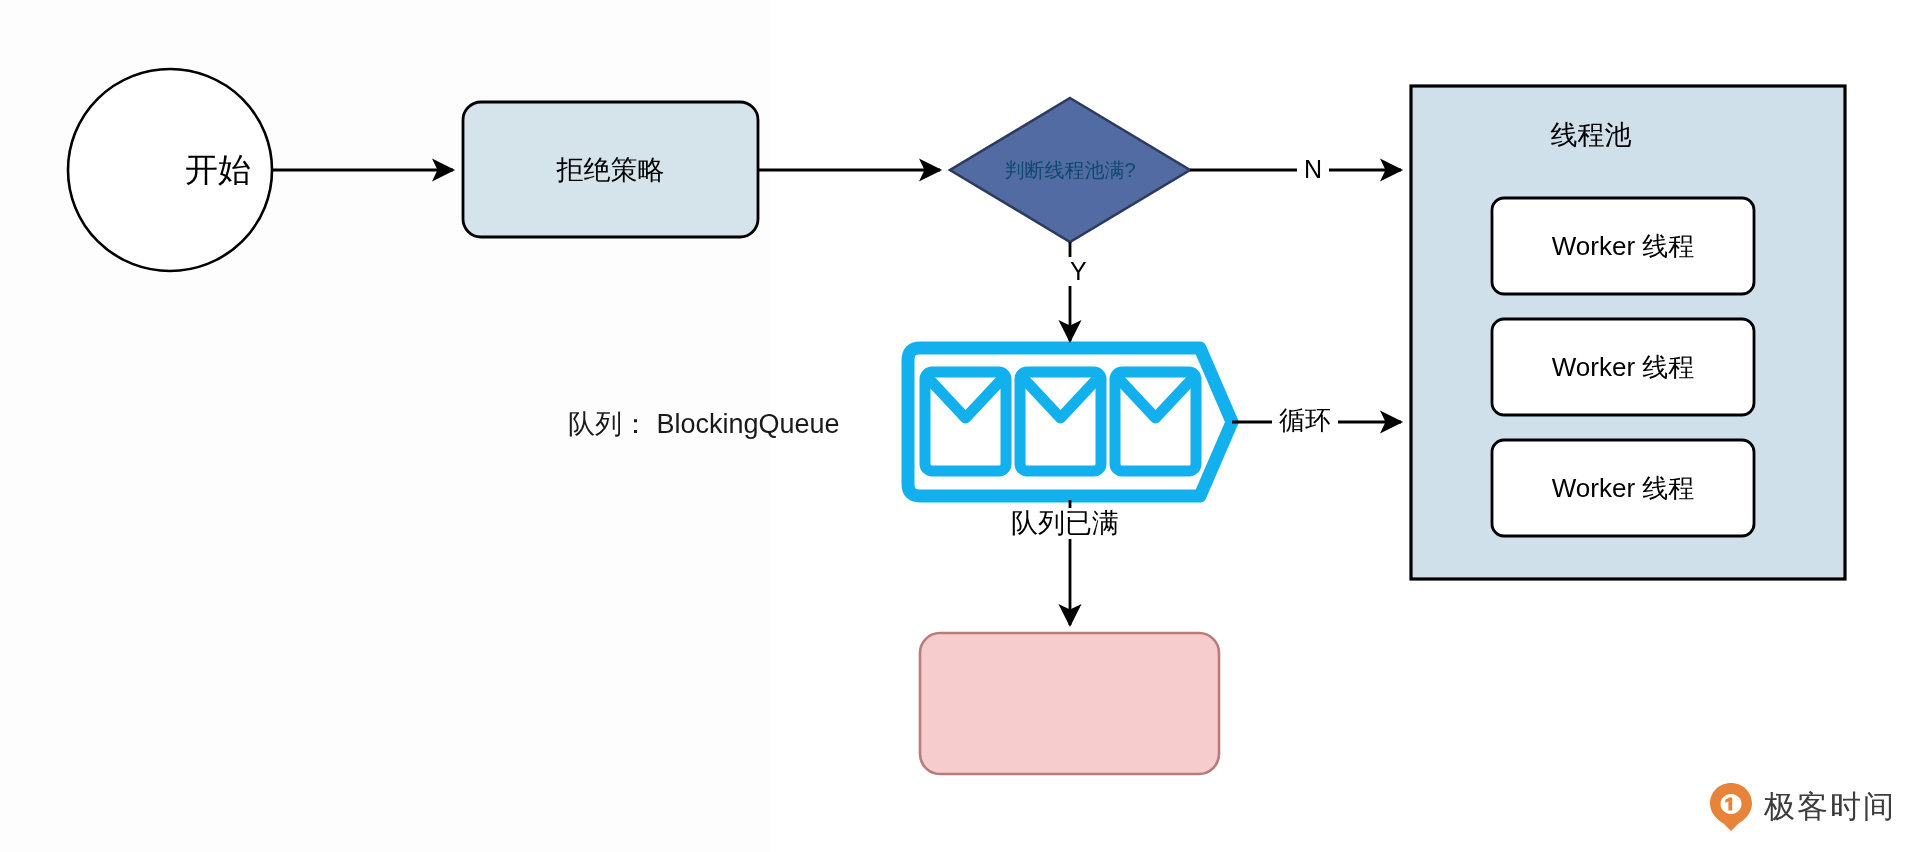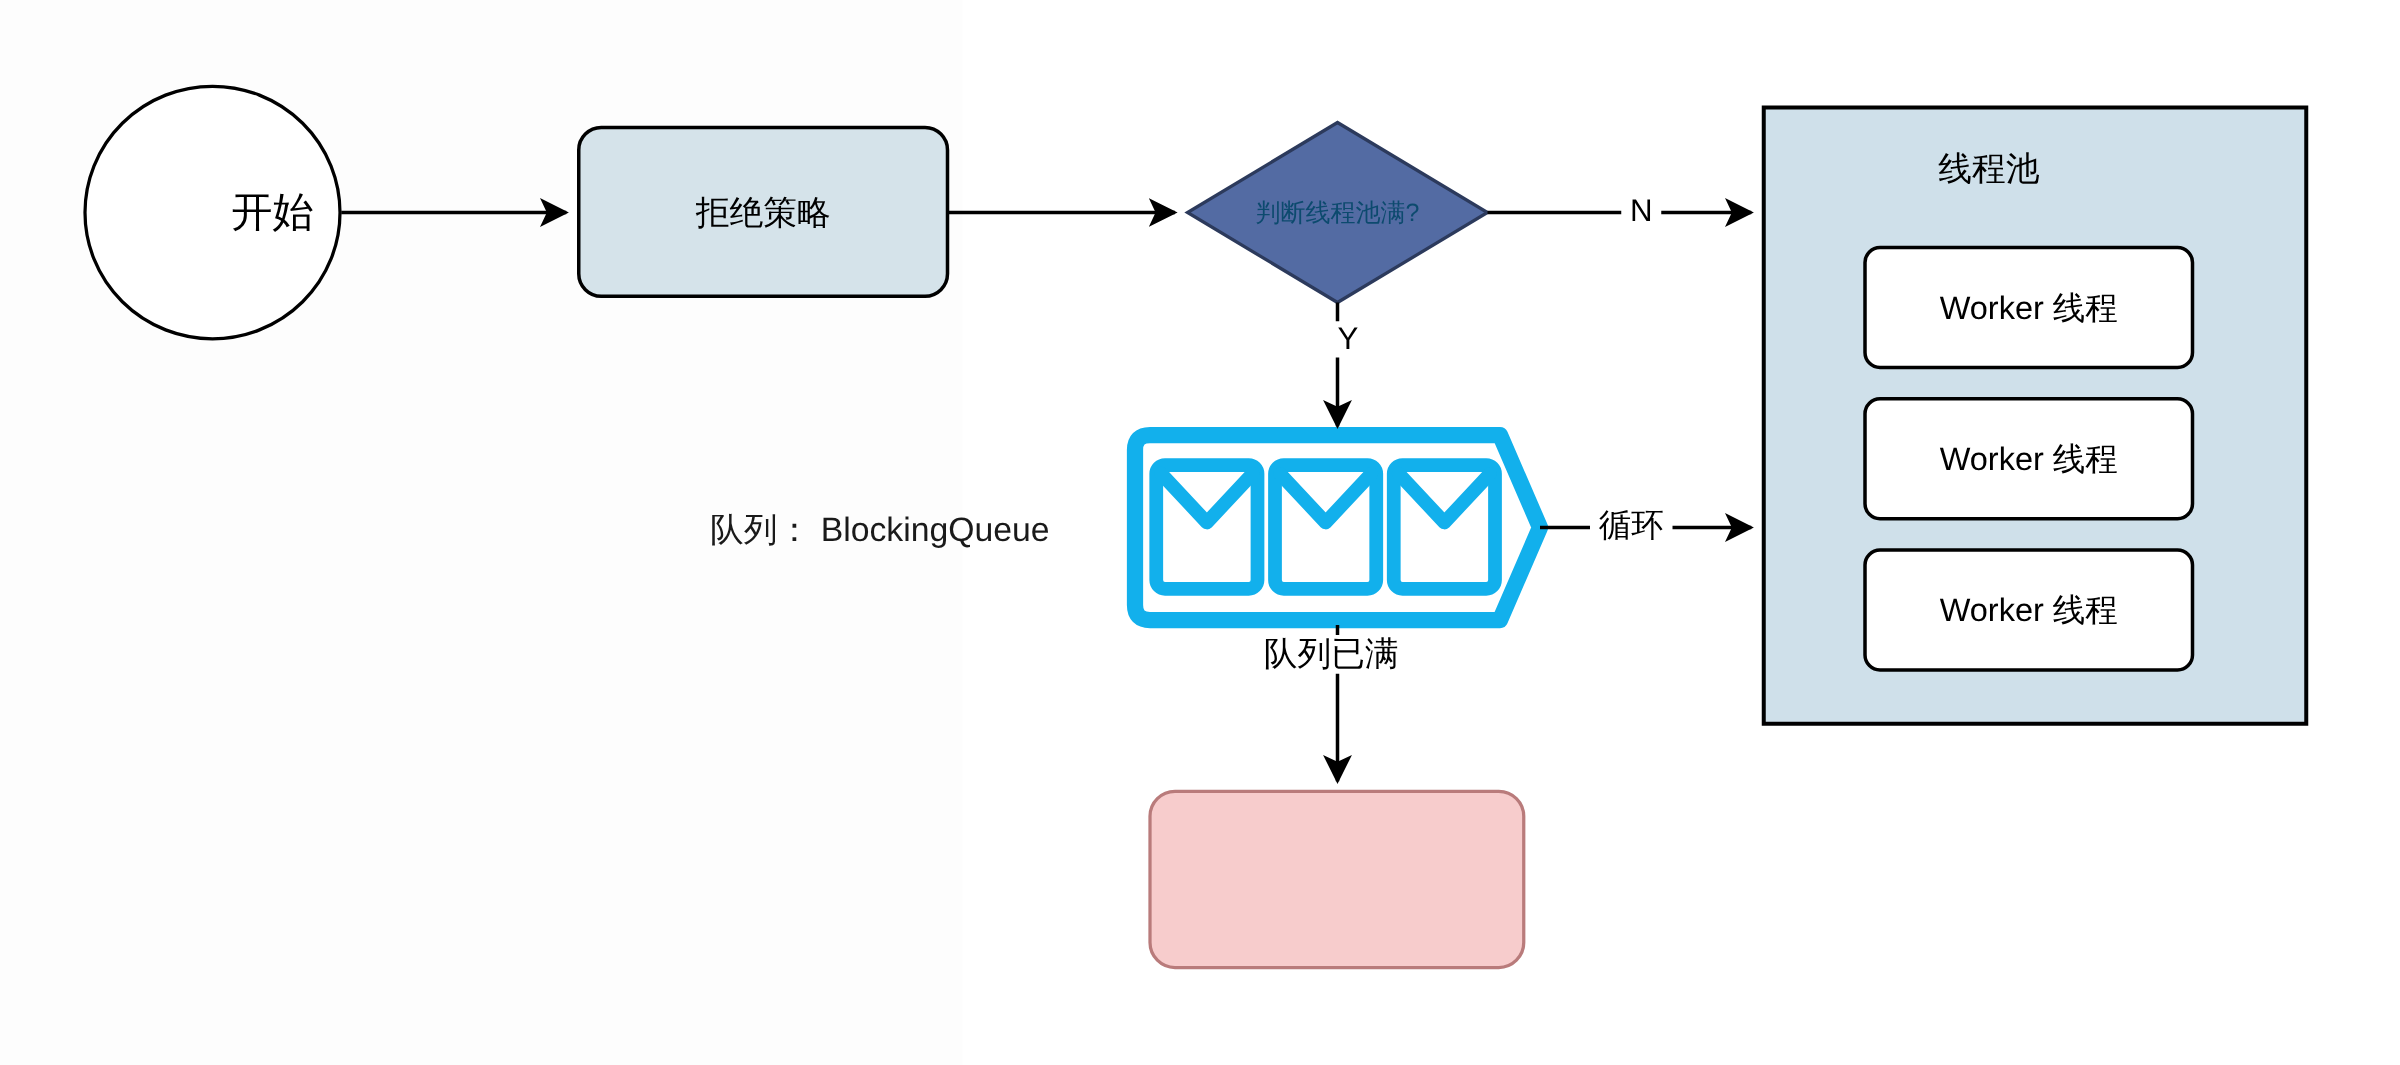--- a/index.html
+++ b/index.html
@@ -150,14 +150,22 @@
   <div class="free-label" style="left:568px; top:406px; font-size:27px;">队列： BlockingQueue</div>
 
   <div class="edge-label" style="left:1297px; top:155px; font-size:25px; padding:2px 7px;">N</div>
 
   <div class="edge-label" style="left:1064px; top:257px; font-size:25px; padding:2px 6px;">Y</div>
 
   <div class="edge-label" style="left:1272px; top:405px; font-size:26px; padding:2px 7px;text-align:right;">循环</div>
 
   <div class="edge-label" style="left:1003px; top:508px; font-size:27px; padding:2px 8px;">队列已满</div>
 
+  <div class="watermark">
+    <svg width="46" height="50" viewBox="0 0 46 50" xmlns="http://www.w3.org/2000/svg">
+      <path d="M23 1 C11 1 2 10 2 21.5 C2 30 8 37 15.5 41.5 L23 49 L30.5 41.5 C38 37 44 30 44 21.5 C44 10 35 1 23 1 Z" fill="#e8833a"></path>
+      <path d="M23 12 C17.2 12 12.5 16.4 12.5 22 C12.5 27.6 17.2 32 23 32 C28.8 32 33.5 27.6 33.5 22 C33.5 16.4 28.8 12 23 12 Z" fill="#ffffff"></path>
+      <path d="M24.2 15.6 L24.2 28.6 L20.4 28.6 L20.4 19.3 L17.4 21.1 L17.4 17.6 L21.2 15.6 Z" fill="#e8833a"></path>
+    </svg>
+    <span class="wm-text">极客时间</span>
+  </div>
 
 </div>
 
 </body></html>

